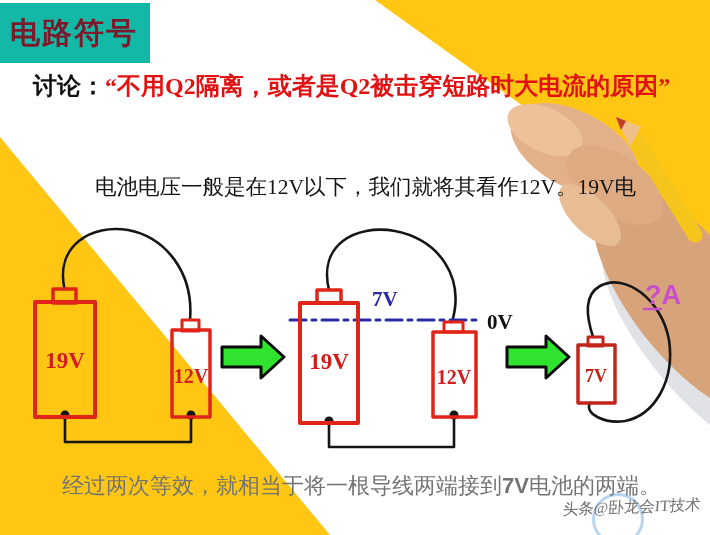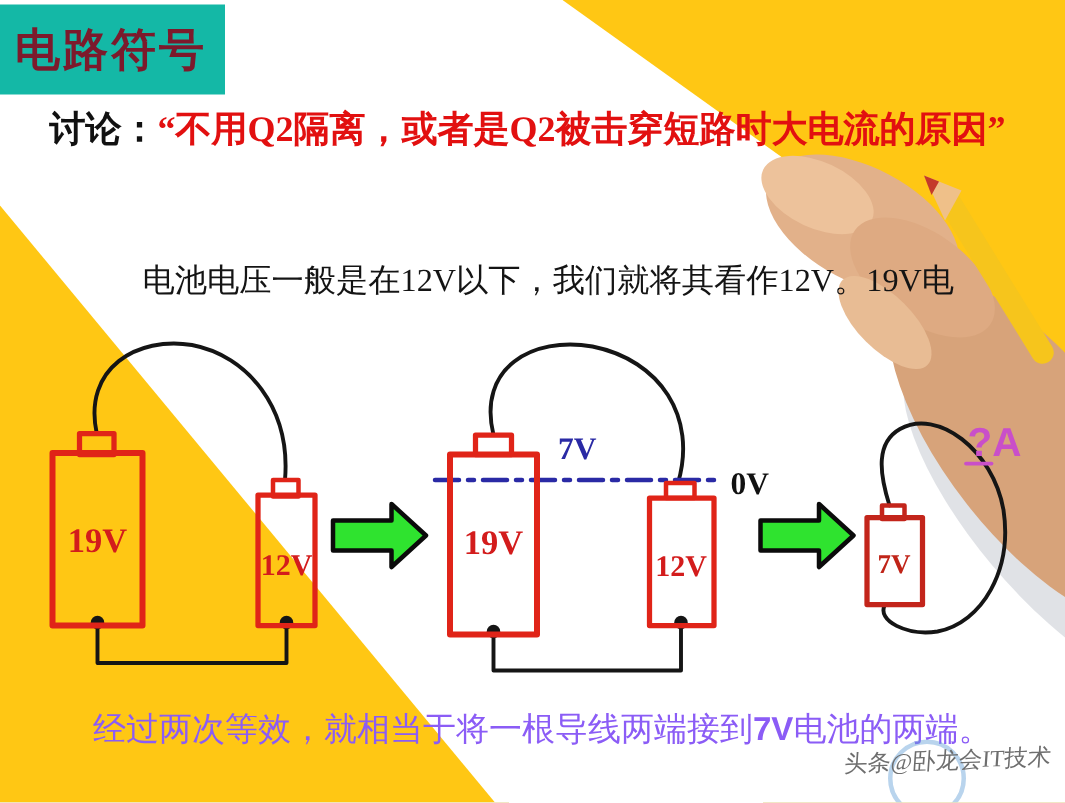--- a/index.html
+++ b/index.html
@@ -16,21 +16,21 @@
     color:#7C1A2C;font-size:30px;font-weight:bold;letter-spacing:2px;z-index:3;
   }
   .discussion{position:absolute;left:33px;top:70px;font-size:24px;font-weight:bold;
     white-space:nowrap;color:#111;z-index:4;}
   .disc-quote{color:#E21010;}
   .paragraph{position:absolute;left:42px;top:124px;font-size:21.5px;color:#141414;
     line-height:32px;z-index:4;margin-top:47px;}
   .pline{white-space:nowrap;}
   .pline1{padding-left:53px;}
   .qmark{color:#E21010;font-weight:bold;}
-  .conclusion{position:absolute;left:62px;top:471px;font-size:22px;color:#8b5cf6;
+  .conclusion{position:absolute;left:62px;top:471px;font-size:22px;color:#737373;
     white-space:nowrap;z-index:4;}
   .v7{font-family:"Liberation Sans","DejaVu Sans",sans-serif;font-weight:bold;}
   .diagram-svg{position:absolute;left:0;top:0;z-index:2;}
   .watermark{position:absolute;left:563px;top:497px;font-size:15.5px;color:#6E6E6E;
     white-space:nowrap;transform:skewX(-6deg) rotate(-2deg);z-index:6;}
   .wm-ring{position:absolute;left:592px;top:493px;width:46px;height:46px;
     border:3px solid rgba(100,160,215,0.45);border-radius:50%;z-index:5;}
 </style>
 </head>
 <body>

